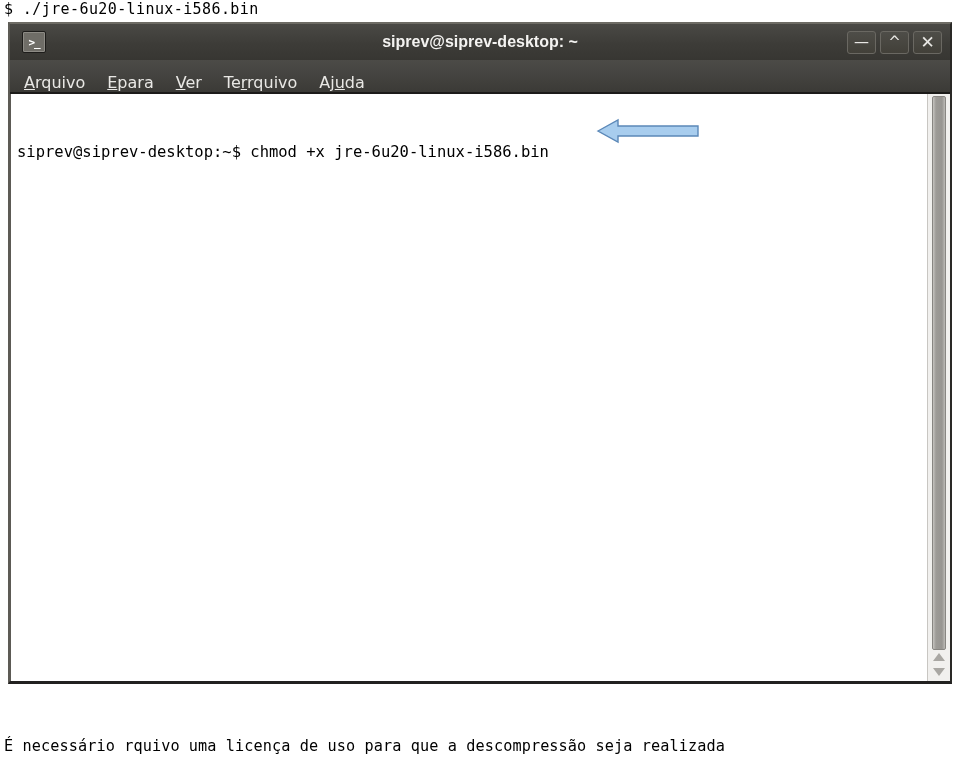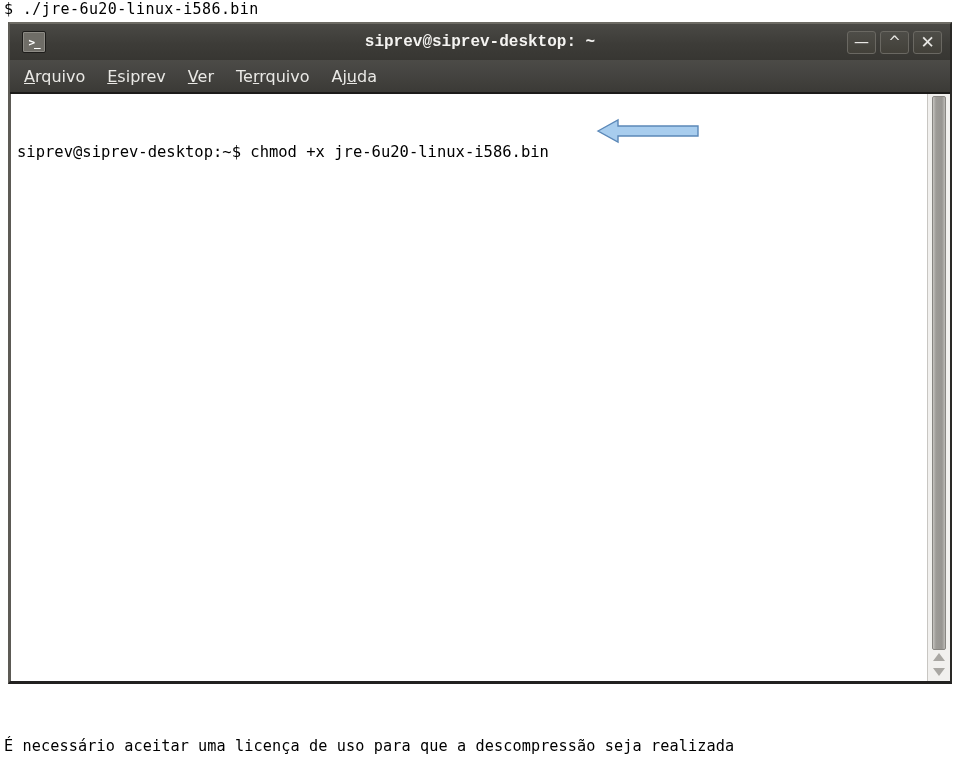--- a/index.html
+++ b/index.html
@@ -82,21 +82,21 @@
     font-weight: bold;
     color: #ffffff;
     line-height: 1;
     letter-spacing: -1px;
   }
   .title-text {
     position: absolute;
     left: 0;
     right: 0;
     text-align: center;
-    font-family: Liberation Mono, monospace;
+    font-family: Liberation Sans, sans-serif;
     font-size: 16px;
     font-weight: bold;
     color: #f4f3f1;
     pointer-events: none;
   }
   .win-buttons {
     margin-left: auto;
     display: flex;
     gap: 4px;
     z-index: 2;
@@ -118,21 +118,21 @@
   }
   .win-btn.close { font-size: 17px; }
 
   
   .menubar {
     height: 34px;
     flex: 0 0 34px;
     background: linear-gradient(180deg, #4c4b47 0%, #444340 48%, #3b3a36 100%);
     border-bottom: 2px solid #1c1b19;
     display: flex;
-    align-items: center;
+    align-items: flex-end;
     padding-left: 14px;
     box-sizing: border-box;
   }
   .menu-item {
     font-family: "DejaVu Sans", sans-serif;
     font-size: 16px;
     color: #e9e8e5;
     margin-right: 22px;
     cursor: pointer;
     white-space: pre;
@@ -247,21 +247,21 @@
     <div class="title-text">siprev@siprev-desktop: ~</div>
     <div class="win-buttons">
       <div class="win-btn">—</div>
       <div class="win-btn">^</div>
       <div class="win-btn close">✕</div>
     </div>
   </div>
 
   <div class="menubar">
     <div class="menu-item"><span></span><u>A</u><span>rquivo</span></div>
-    <div class="menu-item"><span></span><u>E</u><span>siprev</span></div>
+    <div class="menu-item"><span></span><u>E</u><span>para</span></div>
     <div class="menu-item"><span></span><u>V</u><span>er</span></div>
     <div class="menu-item"><span>Te</span><u>r</u><span>rquivo</span></div>
     <div class="menu-item"><span>Aj</span><u>u</u><span>da</span></div>
   </div>
 
   <div class="term-body">
     <div class="term-screen">
       <div class="term-line"><span>siprev@siprev-desktop:~$ </span><span>chmod +x jre-6u20-linux-i586.bin</span></div>
     </div>
 
@@ -273,17 +273,17 @@
       </div>
     </div>
   </div>
 </div>
 
 <svg class="anno-arrow" viewBox="0 0 104 26">
   <polygon points="2,13 22,2 22,8 102,8 102,18 22,18 22,24" fill="#a8cdee" stroke="#5b88b8" stroke-width="1.4" stroke-linejoin="miter"></polygon>
 </svg>
 
 <div class="caption">
-  <div>É necessário aceitar uma licença de uso para que a descompressão seja realizada</div>
+  <div>É necessário rquivo uma licença de uso para que a descompressão seja realizada</div>
   
   
   
 </div>
 
 </body></html>

